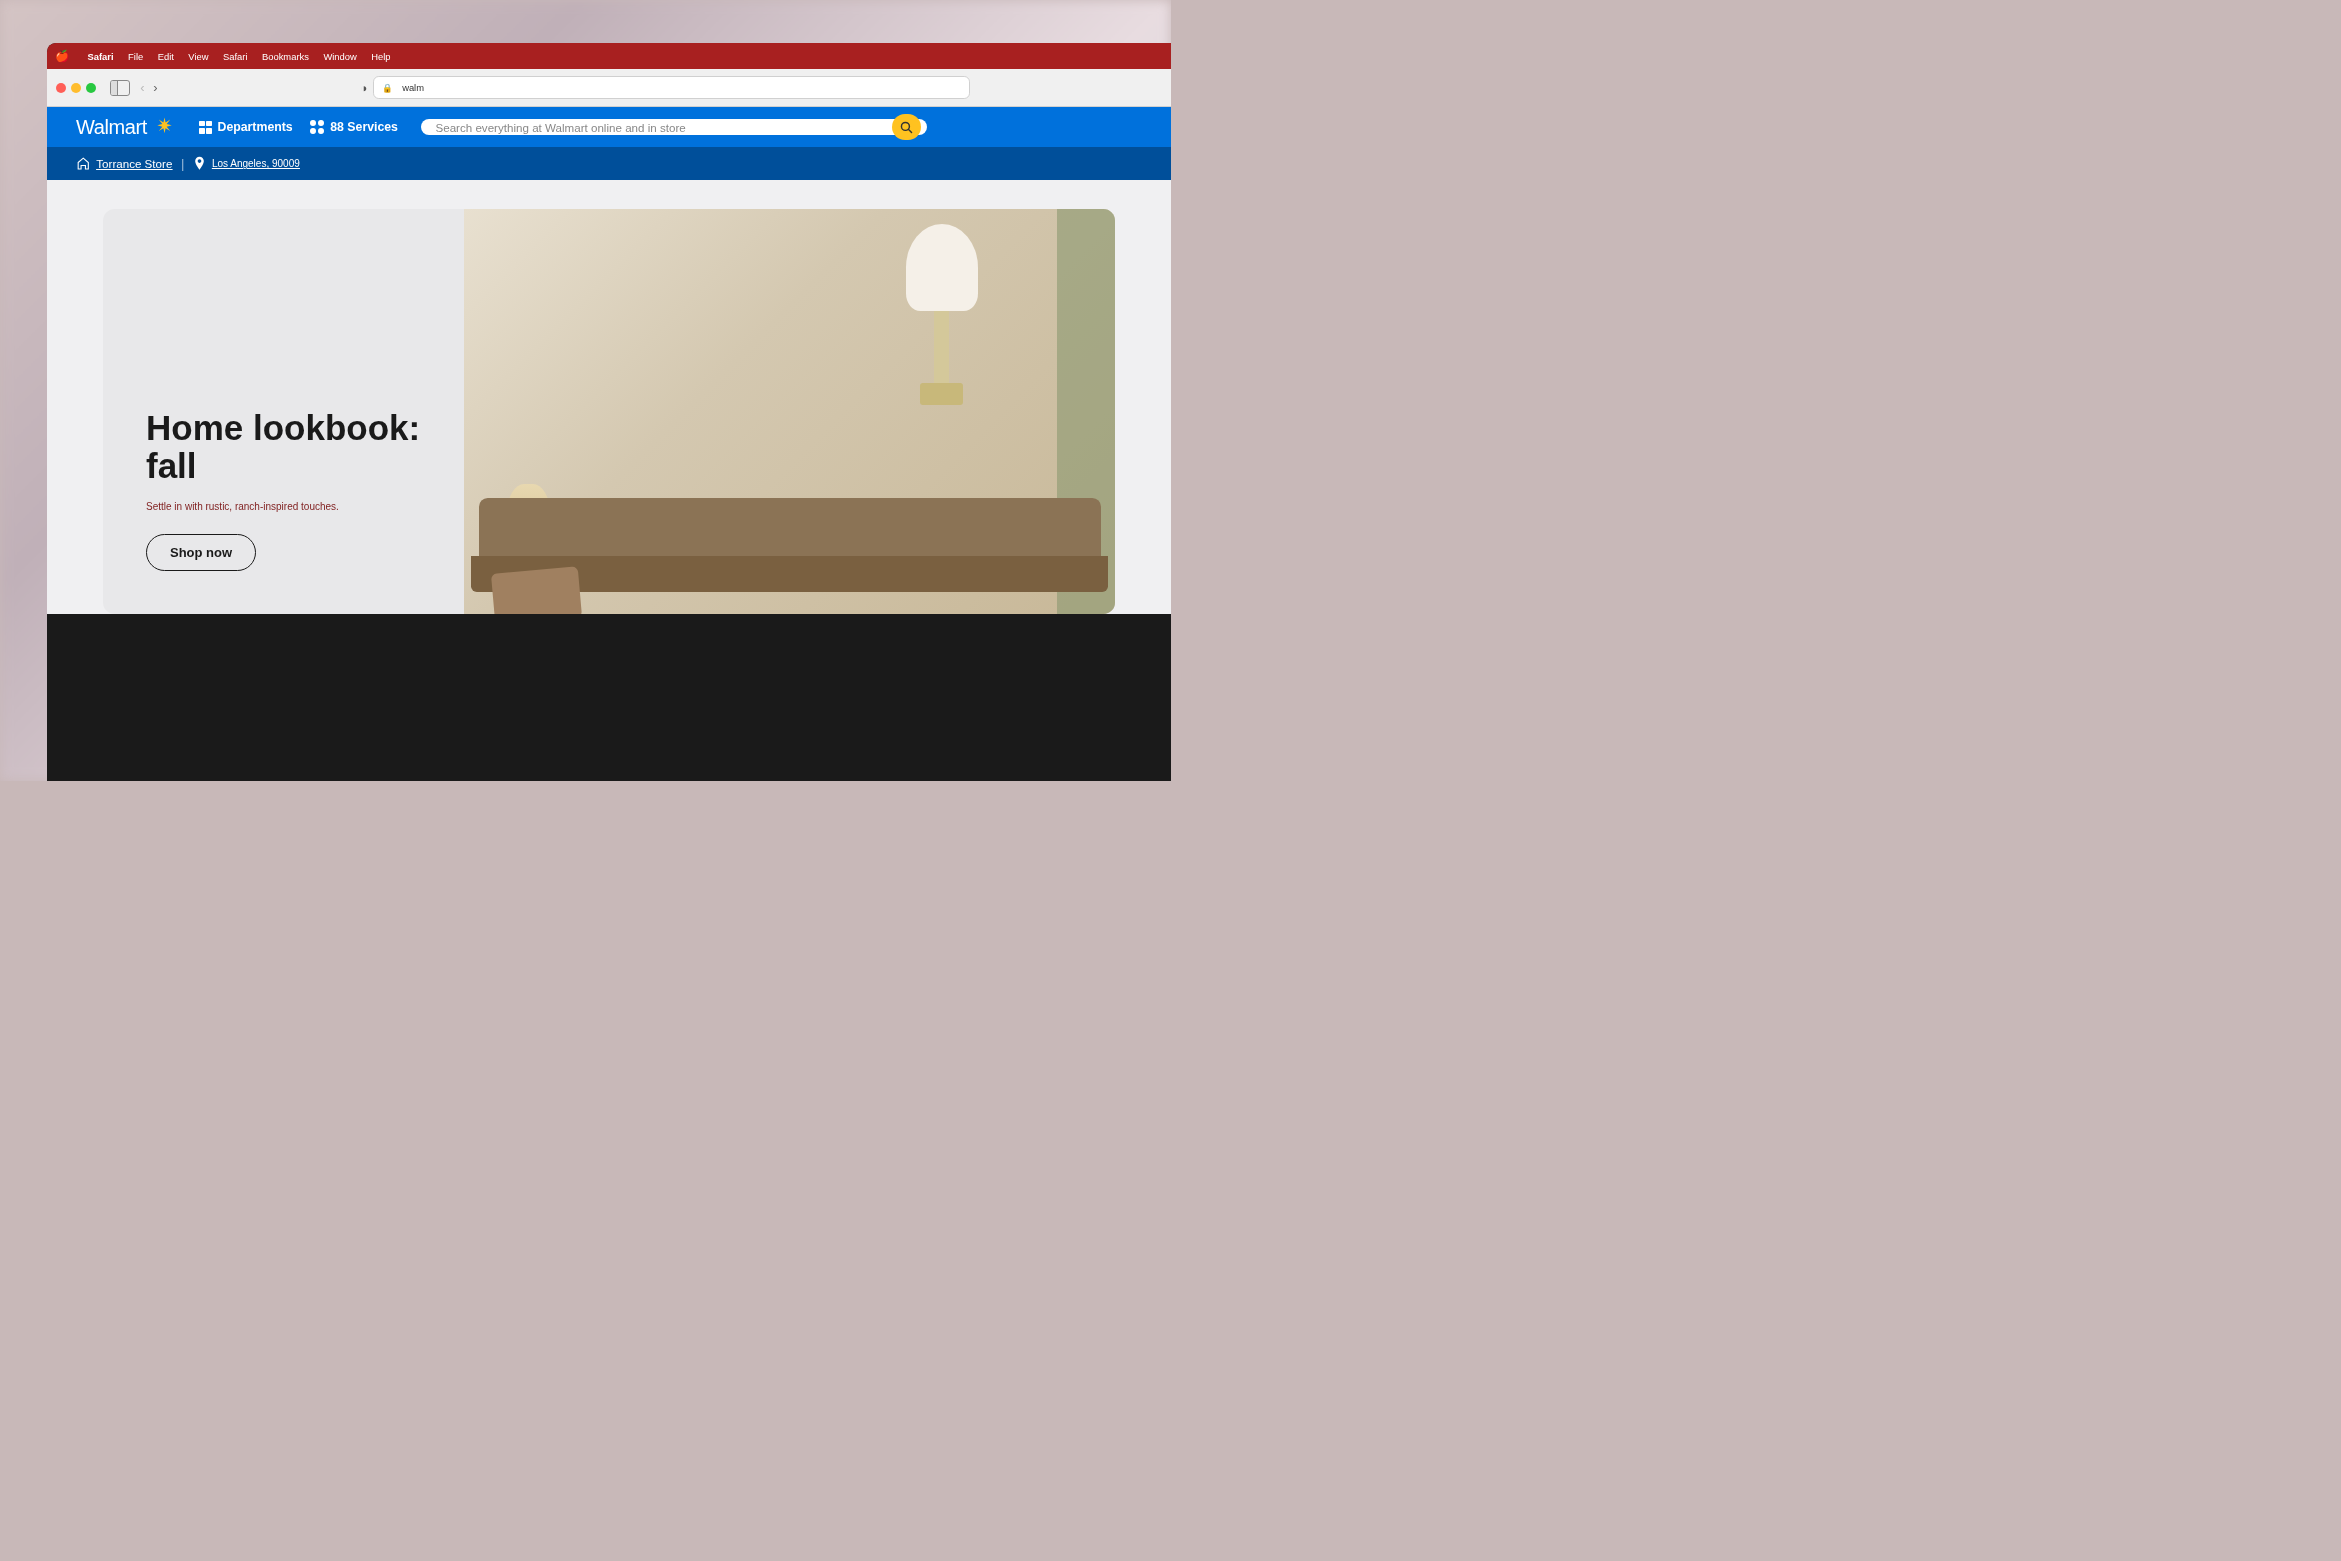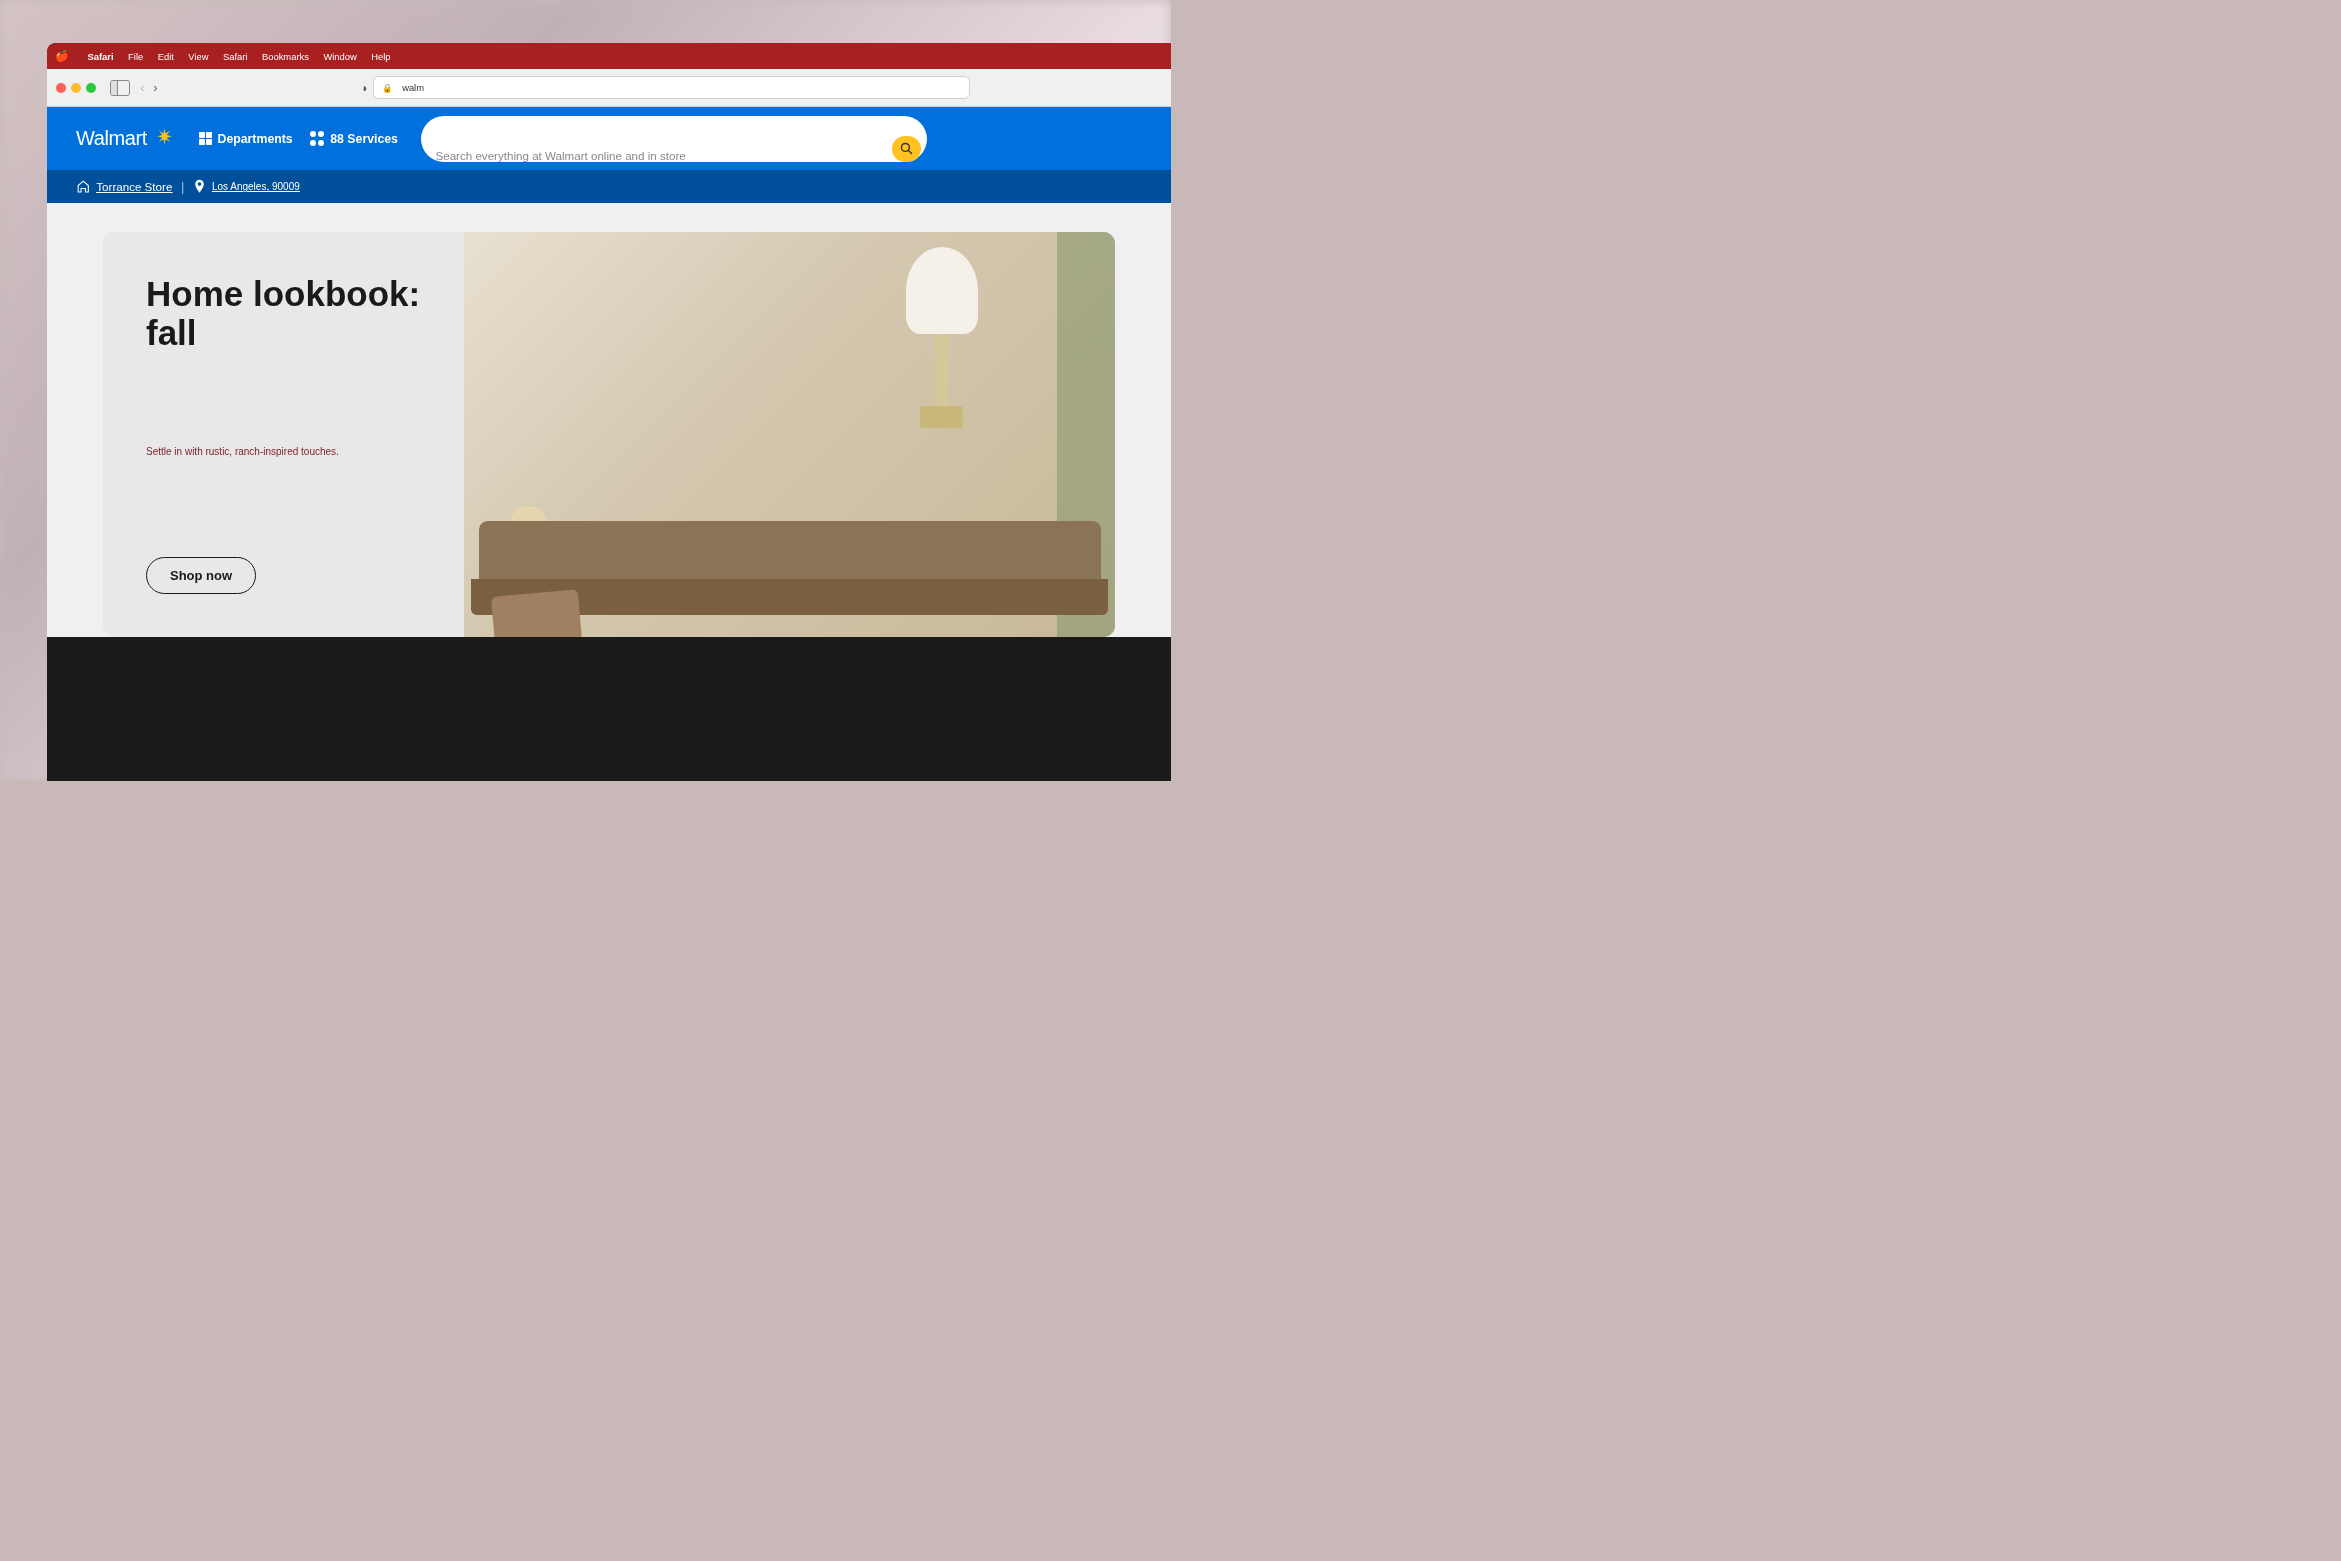--- a/index.html
+++ b/index.html
@@ -197,23 +197,23 @@
       color: white;
       font-size: 12.3px;
       font-weight: 700;
       cursor: pointer;
     }
 
     .search-bar {
       flex: 1;
       background: white;
       border-radius: 722px;
-      height: 46px;
-      display: flex;
-      align-items: flex-end;
+      height: 16px;
+      display: flex;
+      align-items: center;
       padding: 0 14.5px;
       gap: 7.2px;
       max-width: 506px;
     }
 
     .search-placeholder {
       color: #888;
       font-size: 11.6px;
       flex: 1;
     }
@@ -276,21 +276,21 @@
       display: flex;
       overflow: hidden;
       position: relative;
     }
 
     .hero-text-section {
       padding: 43px 43px;
       flex: 0 0 361px;
       display: flex;
       flex-direction: column;
-      justify-content: space-between;
+      justify-content: flex-end;
       gap: 14.5px;
       z-index: 2;
     }
 
     .hero-title {
       font-size: 35px;
       font-weight: 800;
       color: #1a1a1a;
       line-height: 1.1;
     }

